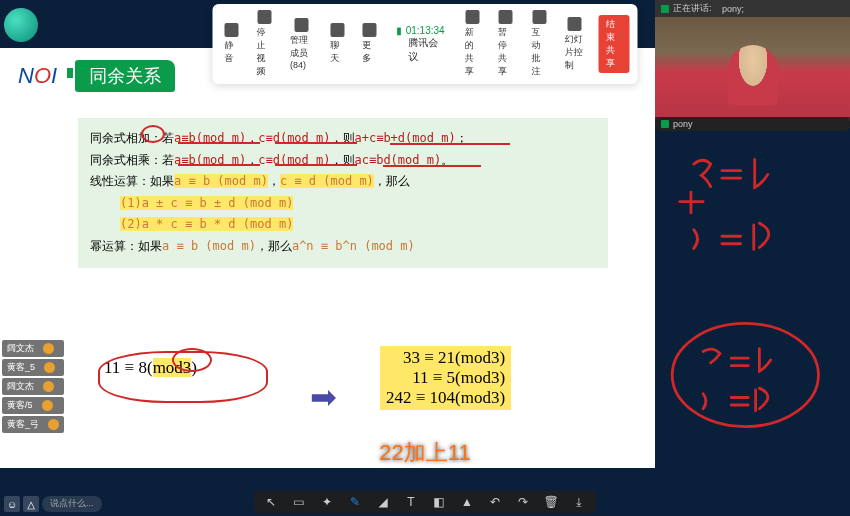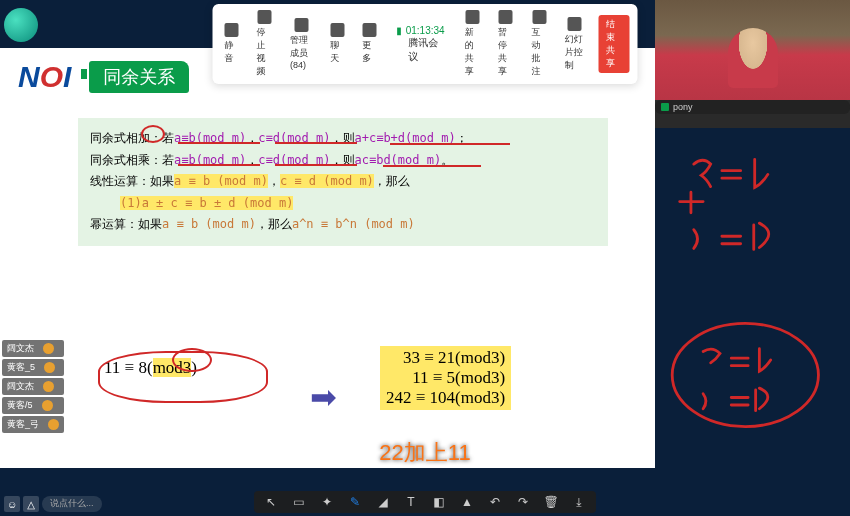--- a/index.html
+++ b/index.html
@@ -19,29 +19,29 @@
     .mic-icon { width: 8px; height: 8px; background: #0a9c4a; border-radius: 1px; }
     .webcam-feed { width: 100%; height: 100px; background: linear-gradient(180deg, #6b5842 0%, #7a6850 35%, #c83a4a 55%, #b83545 100%); position: relative; }
     .presenter { position: absolute; left: 50%; top: 28%; transform: translateX(-50%); width: 50px; height: 60px; background: radial-gradient(ellipse at 50% 25%, #e8c8a0 0%, #d8b890 40%, transparent 41%), #c83a4a; border-radius: 25px 25px 5px 5px; }
     .webcam-name { background: #222; color: #ccc; font-size: 9px; padding: 2px 6px; display: flex; align-items: center; gap: 4px; border-radius: 6px; }
     
     
     .whiteboard { position: absolute; top: 48px; left: 0; width: 655px; height: 420px; background: #fff; }
     
     
     .header-area { position: absolute; top: 12px; left: 18px; display: flex; align-items: center; gap: 18px; }
-    .noi-logo { font-weight: bold; font-size: 30px; color: #0a4a9c; font-style: italic; }
+    .noi-logo { font-weight: normal; font-size: 22px; color: #0a4a9c; font-style: italic; }
     .noi-logo .red { color: #d03030; }
     .title-tab { background: #0a9c4a; color: #fff; padding: 4px 14px; font-size: 18px; border-radius: 3px 8px 3px 3px; position: relative; }
     .title-tab::before { content: ""; position: absolute; left: -8px; top: 8px; width: 6px; height: 10px; background: #0a9c4a; }
     
     
     .content-box { position: absolute; top: 70px; left: 78px; width: 530px; background: #e4f3e4; padding: 10px 12px; font-size: 12px; line-height: 1.8; font-family: "SimSun", monospace; }
     .content-box .line { white-space: nowrap; }
-    .kw-red { color: #a21caf; }
+    .kw-red { color: #b91c1c; }
     .kw-orange { color: #c87838; }
     .hl { background: #ffe868; }
     
     
     .scribble { position: absolute; border: 2px solid #d02828; border-radius: 50%; pointer-events: none; }
     .scribble-underline { position: absolute; border-bottom: 2px solid #d02828; height: 2px; }
     
     
     .example { position: absolute; font-family: "Times New Roman", serif; font-size: 17px; text-align: right; }
     .example-left { top: 310px; left: 104px; }
@@ -122,20 +122,24 @@
       <span>互动批注</span>
     </div>
   <div class="toolbar-item">
       <div class="toolbar-icon"></div>
       <span>幻灯片控制</span>
     </div>
   <div class="end-share">结束共享</div>
 </div>
 
 <div class="webcam-panel">
+  <div class="webcam-status">
+    <div class="mic-icon"></div>
+    <span>正在讲话:</span>&nbsp;<span>pony;</span>
+  </div>
   <div class="webcam-feed">
       <div class="presenter"></div>
     </div>
   <div class="webcam-name">
       <div class="mic-icon"></div>
       <span>pony</span>
     </div>
 </div>
 
 <div class="whiteboard">
@@ -148,20 +152,21 @@
     <div class="line">
       <span>同余式相</span><span>加</span><span>：若</span><span class="kw-red">a≡b(mod m)</span><span>，</span><span class="kw-red">c≡d(mod m)</span><span>，则</span><span class="kw-red">a+c≡b+d(mod m)</span><span>；</span>
     </div>
     <div class="line">
       <span>同余式相乘：若</span><span class="kw-red">a≡b(mod m)</span><span>，</span><span class="kw-red">c≡d(mod m)</span><span>，则</span><span class="kw-red">ac≡bd(mod m)</span><span>。</span>
     </div>
     <div class="line">
       <span>线性运算：如果</span><span class="kw-orange hl">a ≡ b (mod m)</span><span>，</span><span class="kw-orange hl">c ≡ d (mod m)</span><span>，那么</span>
     </div>
     <div class="line" style="padding-left:30px"><span class="kw-orange hl">(1)a ± c ≡ b ± d (mod m)</span></div>
+    <div class="line" style="padding-left:30px"><span class="kw-orange hl">(2)a * c ≡ b * d (mod m)</span></div>
     <div class="line">
       <span>幂运算：如果</span><span class="kw-orange">a ≡ b (mod m)</span><span>，那么</span><span class="kw-orange">a^n ≡ b^n (mod m)</span>
     </div>
   </div>
 
   <div class="scribble" style="top:77px;left:141px;width:24px;height:18px"></div>
   <div class="scribble-underline" style="top:94px;left:178px;width:82px"></div>
   <div class="scribble-underline" style="top:94px;left:275px;width:82px"></div>
   <div class="scribble-underline" style="top:95px;left:390px;width:120px"></div>
   <div class="scribble-underline" style="top:116px;left:178px;width:82px"></div>

